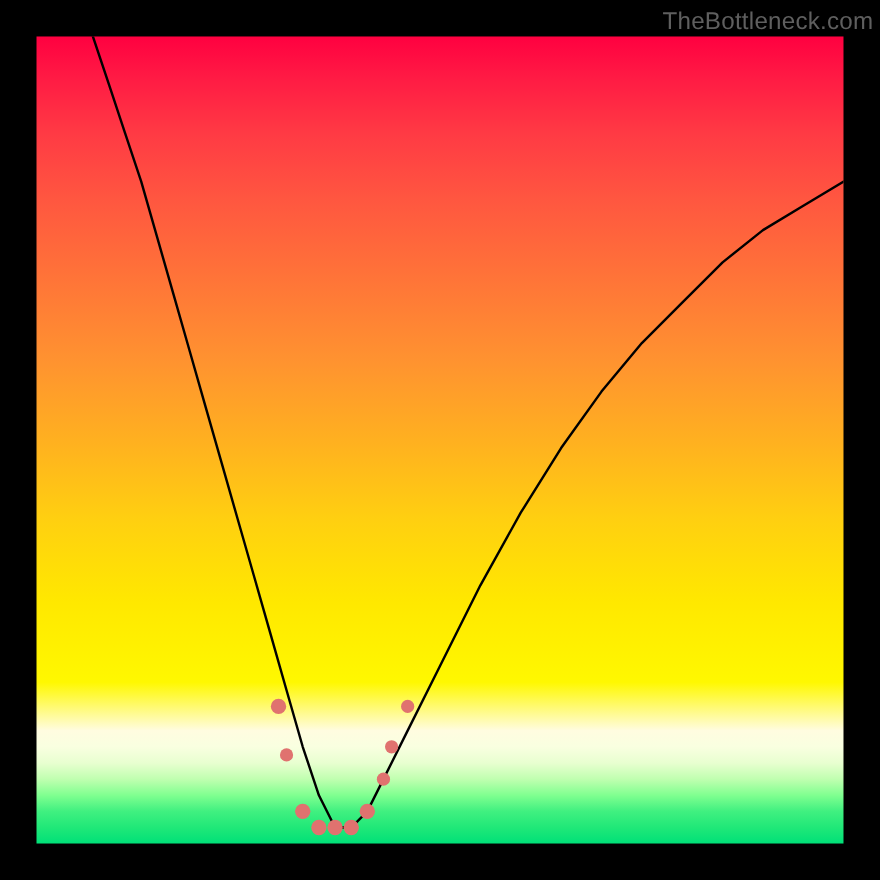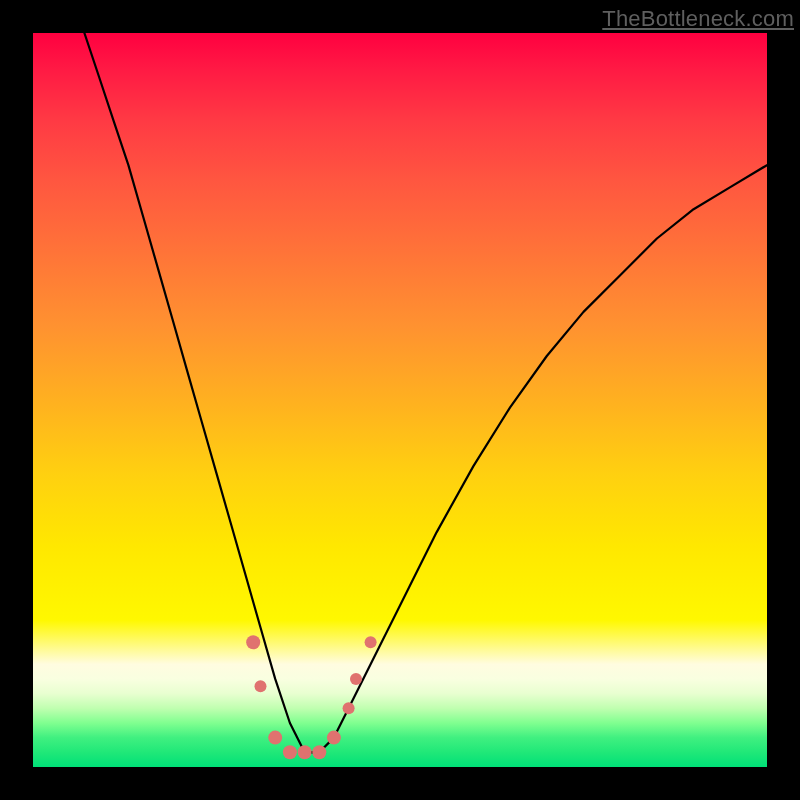--- a/index.html
+++ b/index.html
@@ -58,21 +58,20 @@
   }
   .watermark {
     position: absolute;
     top: 6px;
     right: 6px;
     color: #5f5f5f;
     font-size: 22px;
     font-weight: 500;
     letter-spacing: 0.2px;
     user-select: none;
-    text-decoration: underline;
   }
 </style>
 </head>
 <body>
 
 <div class="stage">
   <div class="watermark">TheBottleneck.com</div>
 
   <div class="plot-area">
     <div class="gradient-bg"></div>

